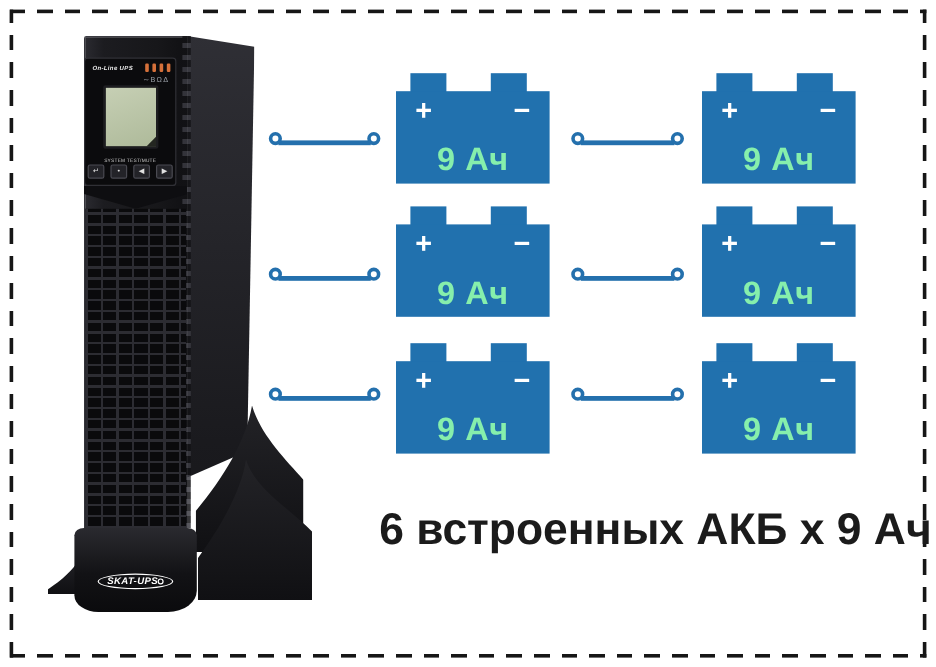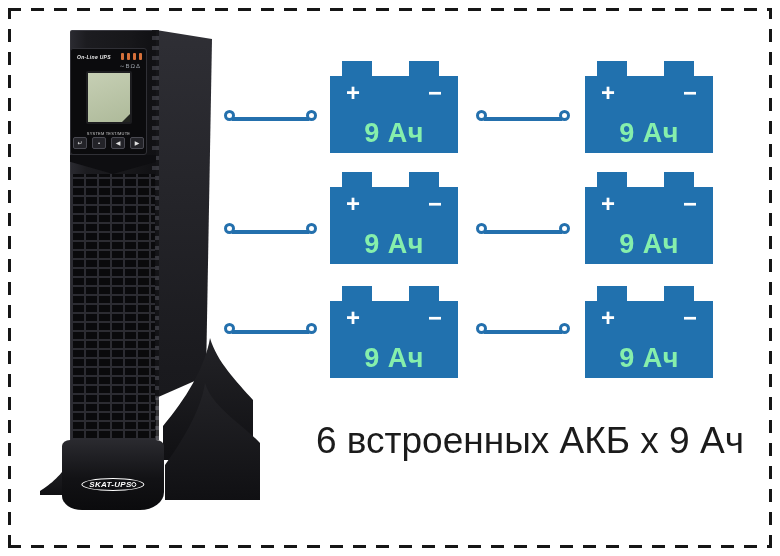--- a/index.html
+++ b/index.html
@@ -88,21 +88,21 @@
 
   
   .connector{position:absolute;height:17px}
   .connector .line{position:absolute;left:8px;right:8px;top:7px;height:3.5px;background:var(--wire-blue)}
   .connector .dot{position:absolute;top:0;width:11px;height:11px;border:3px solid var(--wire-blue);
     border-radius:50%;background:#fff}
   .connector .dot.l{left:0}.connector .dot.r{right:0}
 
   
   .caption{position:absolute;left:316px;top:420px;width:404px;text-align:left;
-    color:var(--caption-text);font-size:37px;line-height:42px;font-weight:normal;white-space:nowrap}
+    color:var(--caption-text);font-size:37px;line-height:42px;font-weight:bold;white-space:nowrap}
 </style>
 </head>
 <body>
 
 <div class="stage">
 
   <div class="frame">
     <div class="h top"></div>
     <div class="h bot"></div>
     <div class="v lft"></div>

